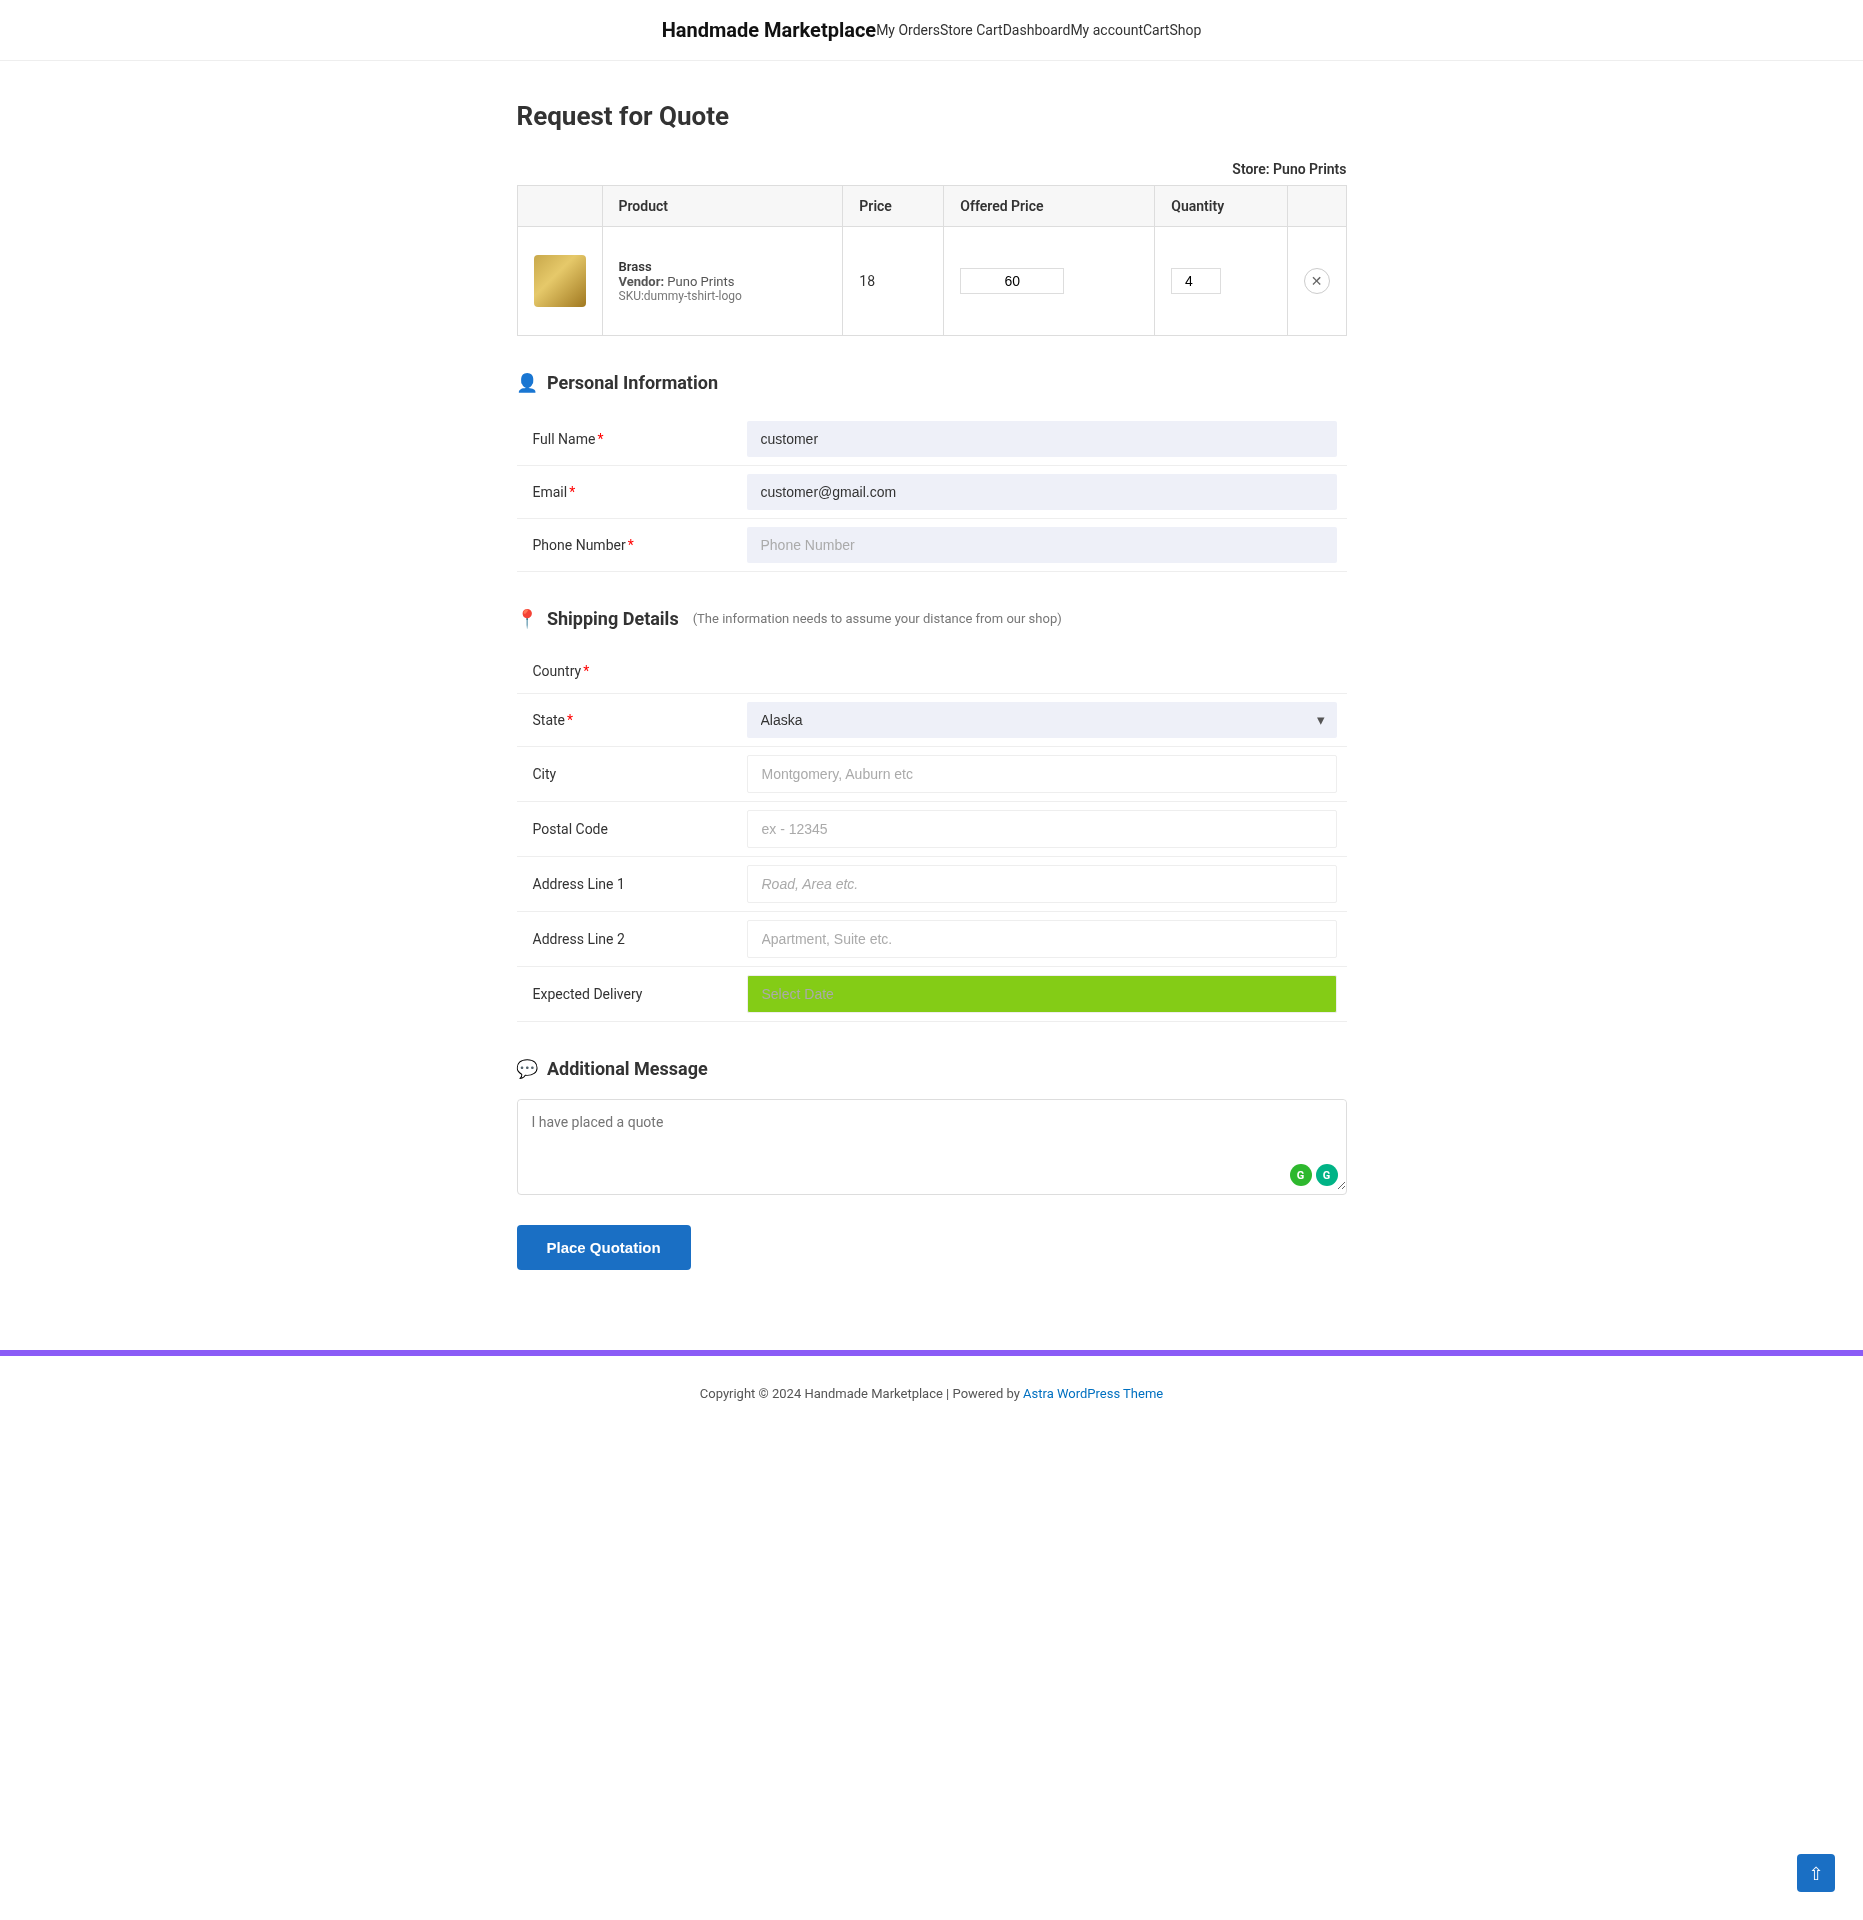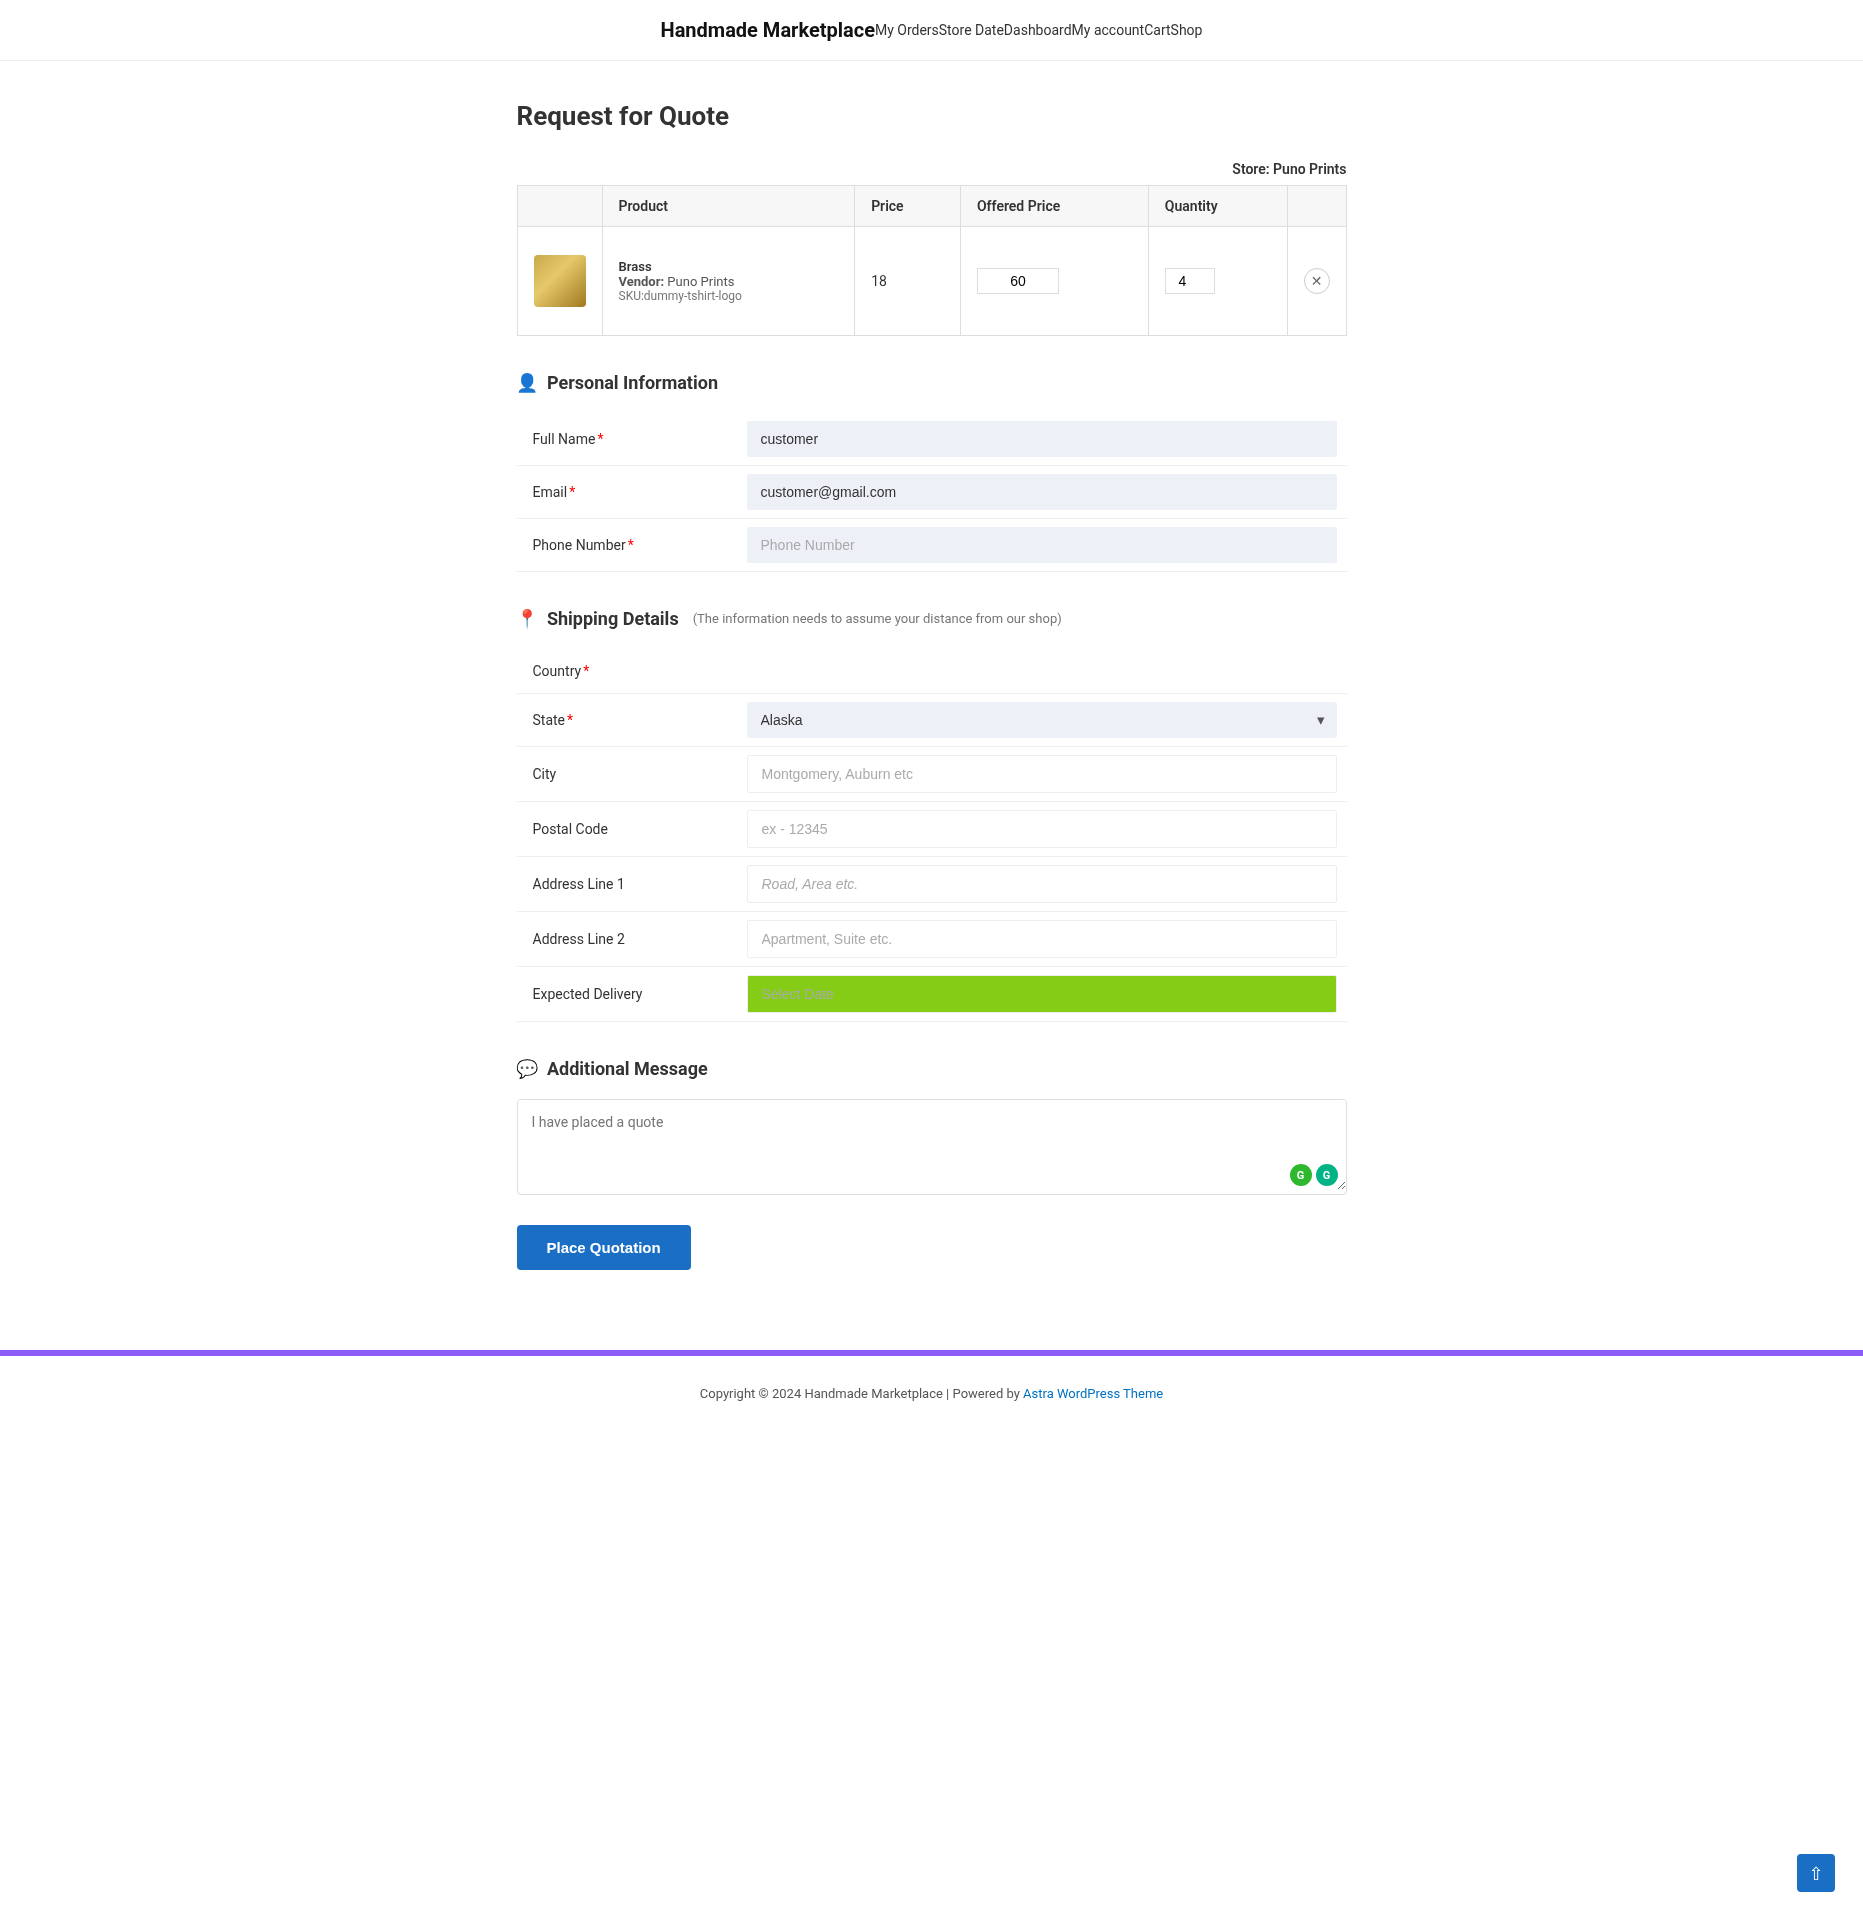--- a/index.html
+++ b/index.html
@@ -71,21 +71,21 @@
     
     .brass-img { width: 52px; height: 52px; background: linear-gradient(135deg, #c8a84b 0%, #e6c96a 40%, #a07820 100%); border-radius: 4px; }
   </style>
 </head>
 <body>
 
 <header class="header">
   <div class="logo">Handmade Marketplace</div>
   <nav class="nav">
     <a href="#">My Orders</a>
-    <a href="#">Store Date</a>
+    <a href="#">Store Cart</a>
     <a href="#">Dashboard</a>
     <a href="#">My account</a>
     <a href="#">Cart</a>
     <a href="#">Shop</a>
   </nav>
 </header>
 
 <main class="main">
 
   <h1 class="page-title">Request for Quote</h1>
@@ -115,21 +115,21 @@
             <div class="product-name">Brass</div>
             <div class="product-vendor">
               <strong>Vendor:</strong>
               <span>Puno Prints</span>
             </div>
             <div class="product-sku">SKU:dummy-tshirt-logo</div>
           </div>
         </td>
         <td>18</td>
         <td>
-          <input class="qty-input" type="text" style="width: 82px;" value="60">
+          <input class="qty-input" type="text" style="width: 104px;" value="60">
         </td>
         <td>
           <input class="qty-input" type="number" value="4" style="">
         </td>
         <td>
           <button class="remove-btn">✕</button>
         </td>
       </tr>
     </tbody>
   </table>

